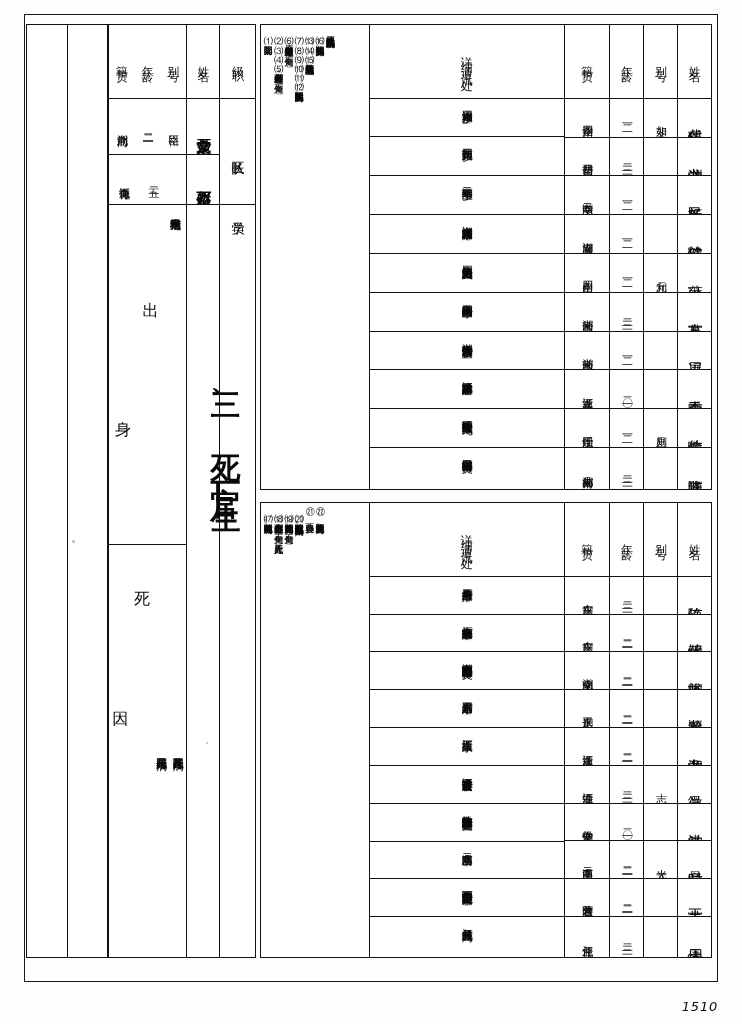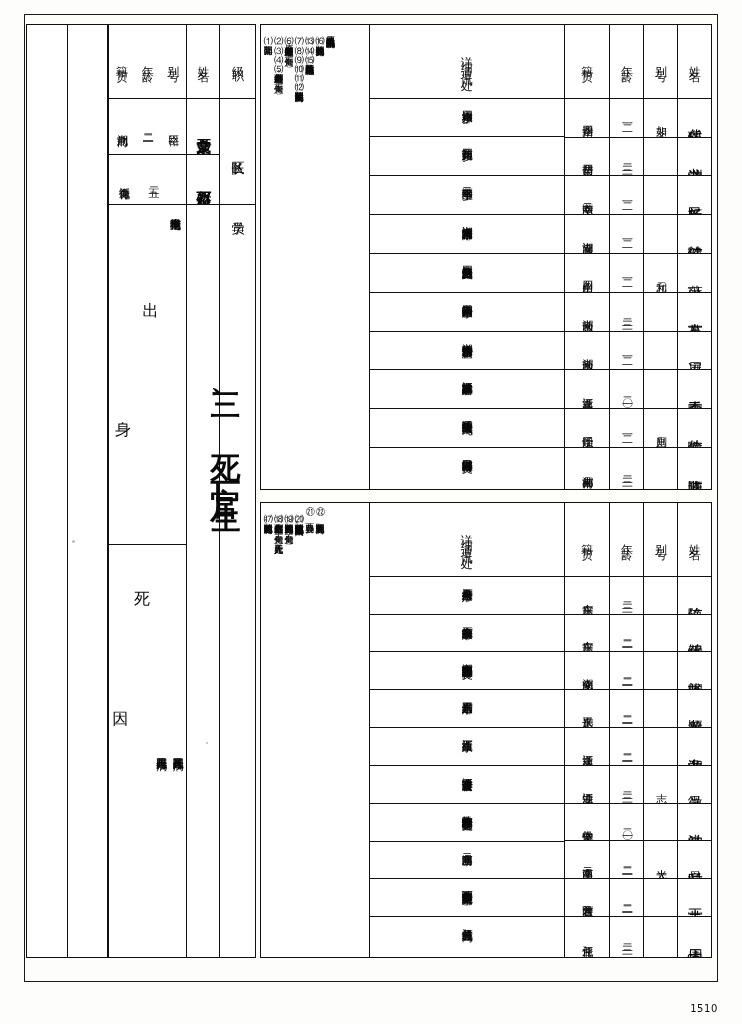--- a/index.html
+++ b/index.html
@@ -135,23 +135,24 @@
     font-size:30px;
     font-weight:700;
     letter-spacing:0.52em;
     font-family:"DejaVu Serif","Liberation Serif",serif;
   }
 
   
   .pageno{
     position:absolute;
     right:24px;bottom:10px;
-    font-size:10px;
+    font-size:13px;
     font-family:"DejaVu Sans","Liberation Sans",sans-serif;
     letter-spacing:0.06em;
+    font-style:italic;
   }
   
   .speck{position:absolute;background:#b9b9b9;border-radius:50%;}
 </style>
 </head>
 <body>
 
 <div class="page">
 
   <div class="frame"></div>

